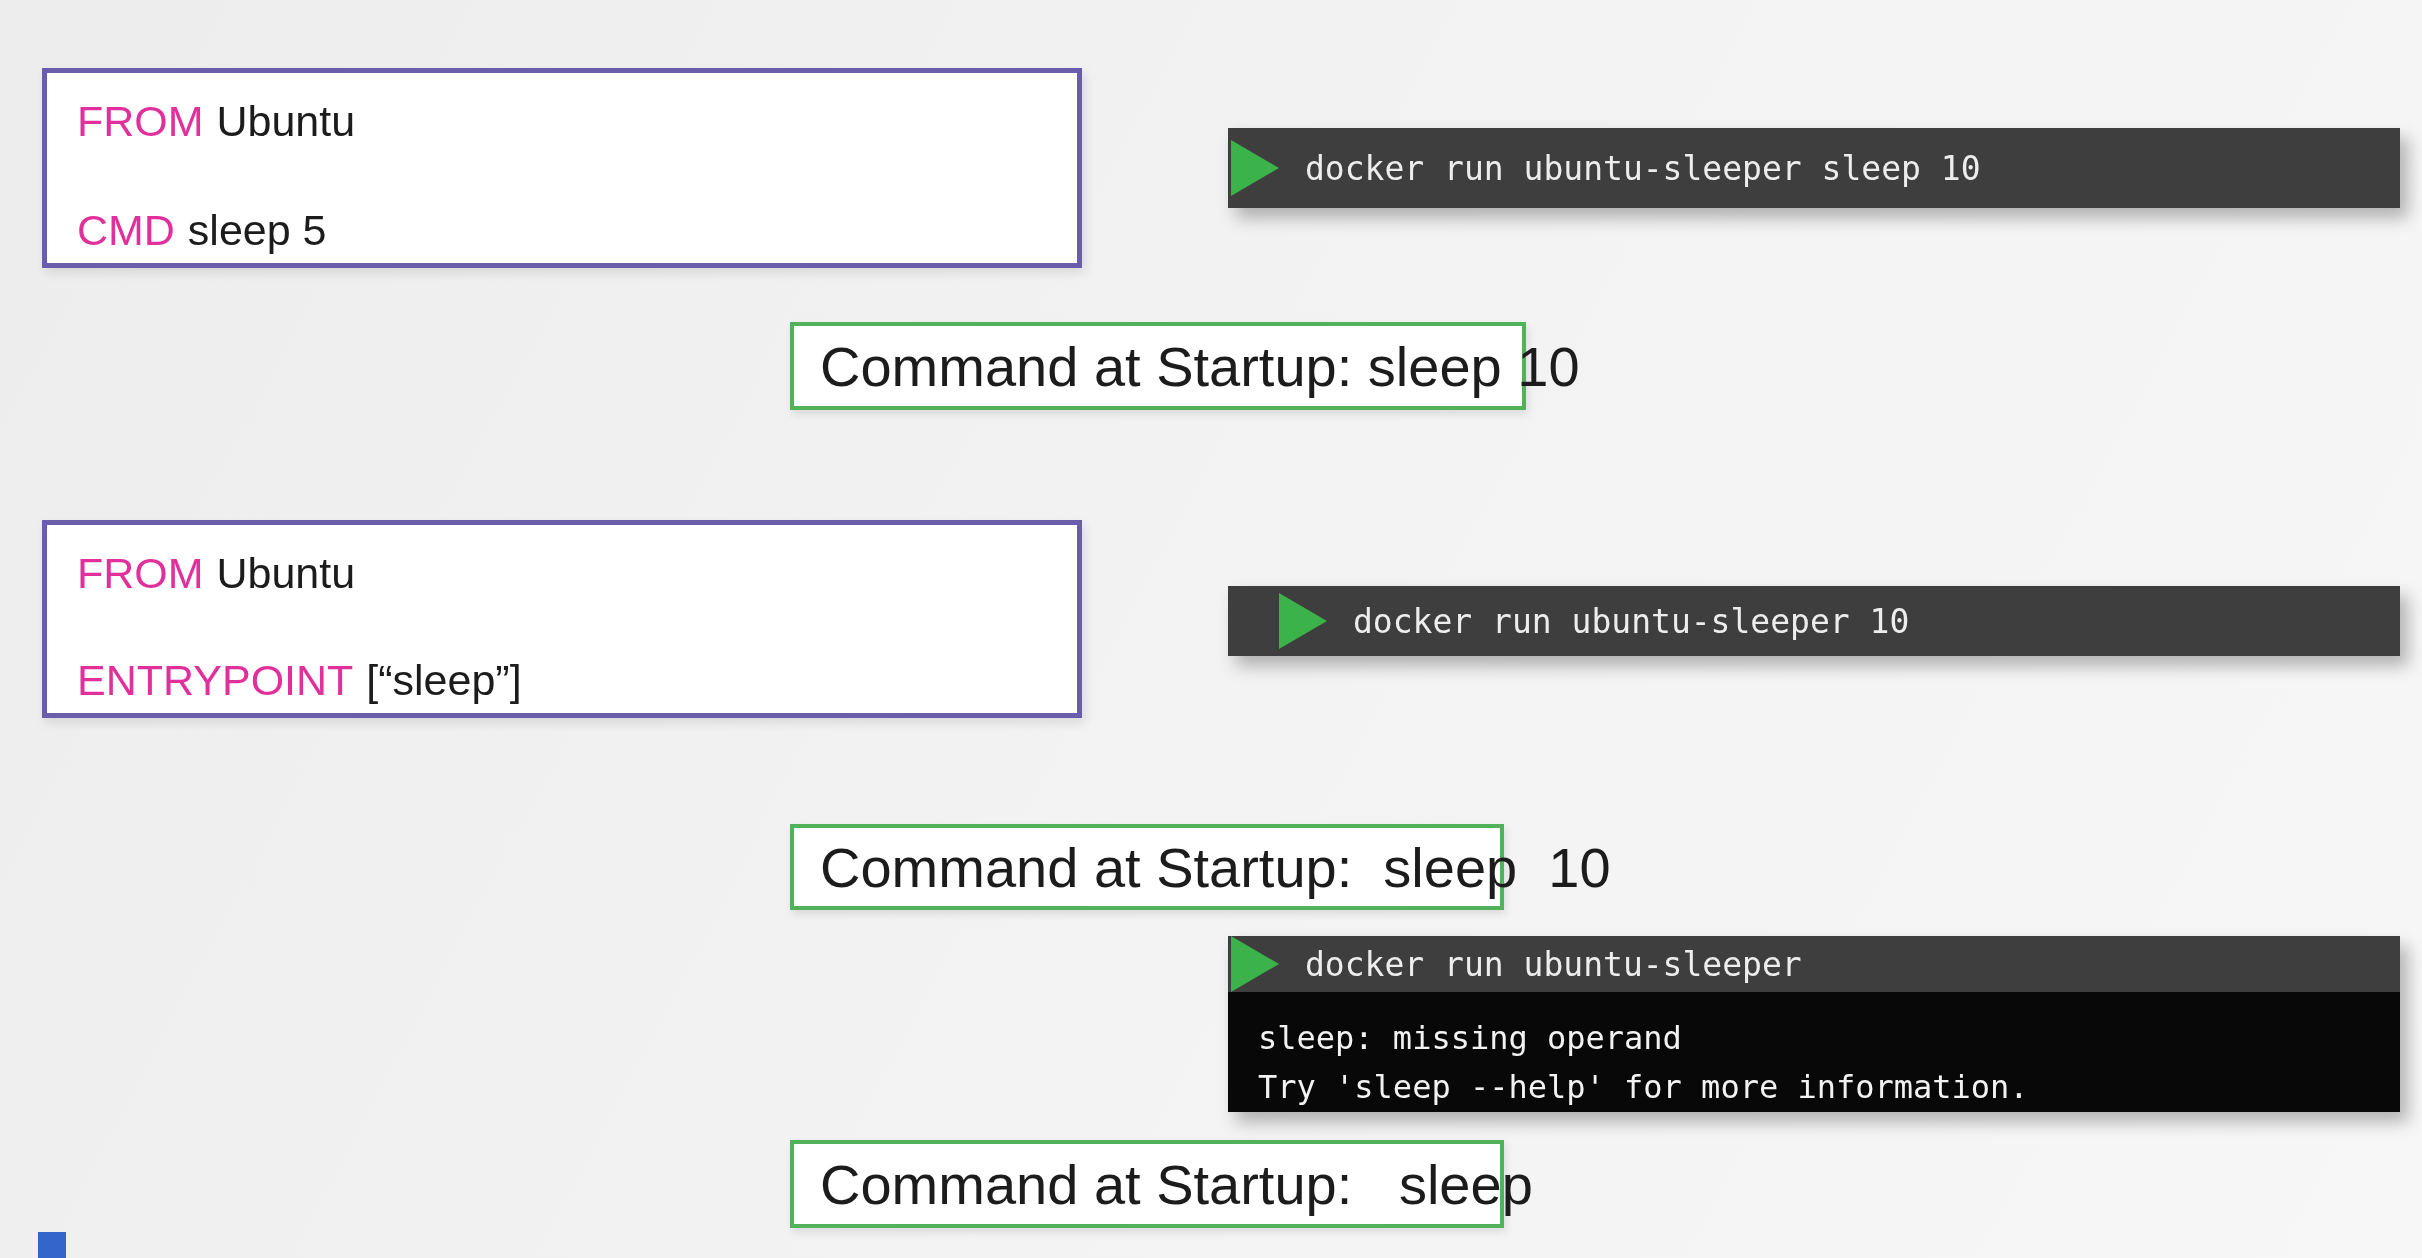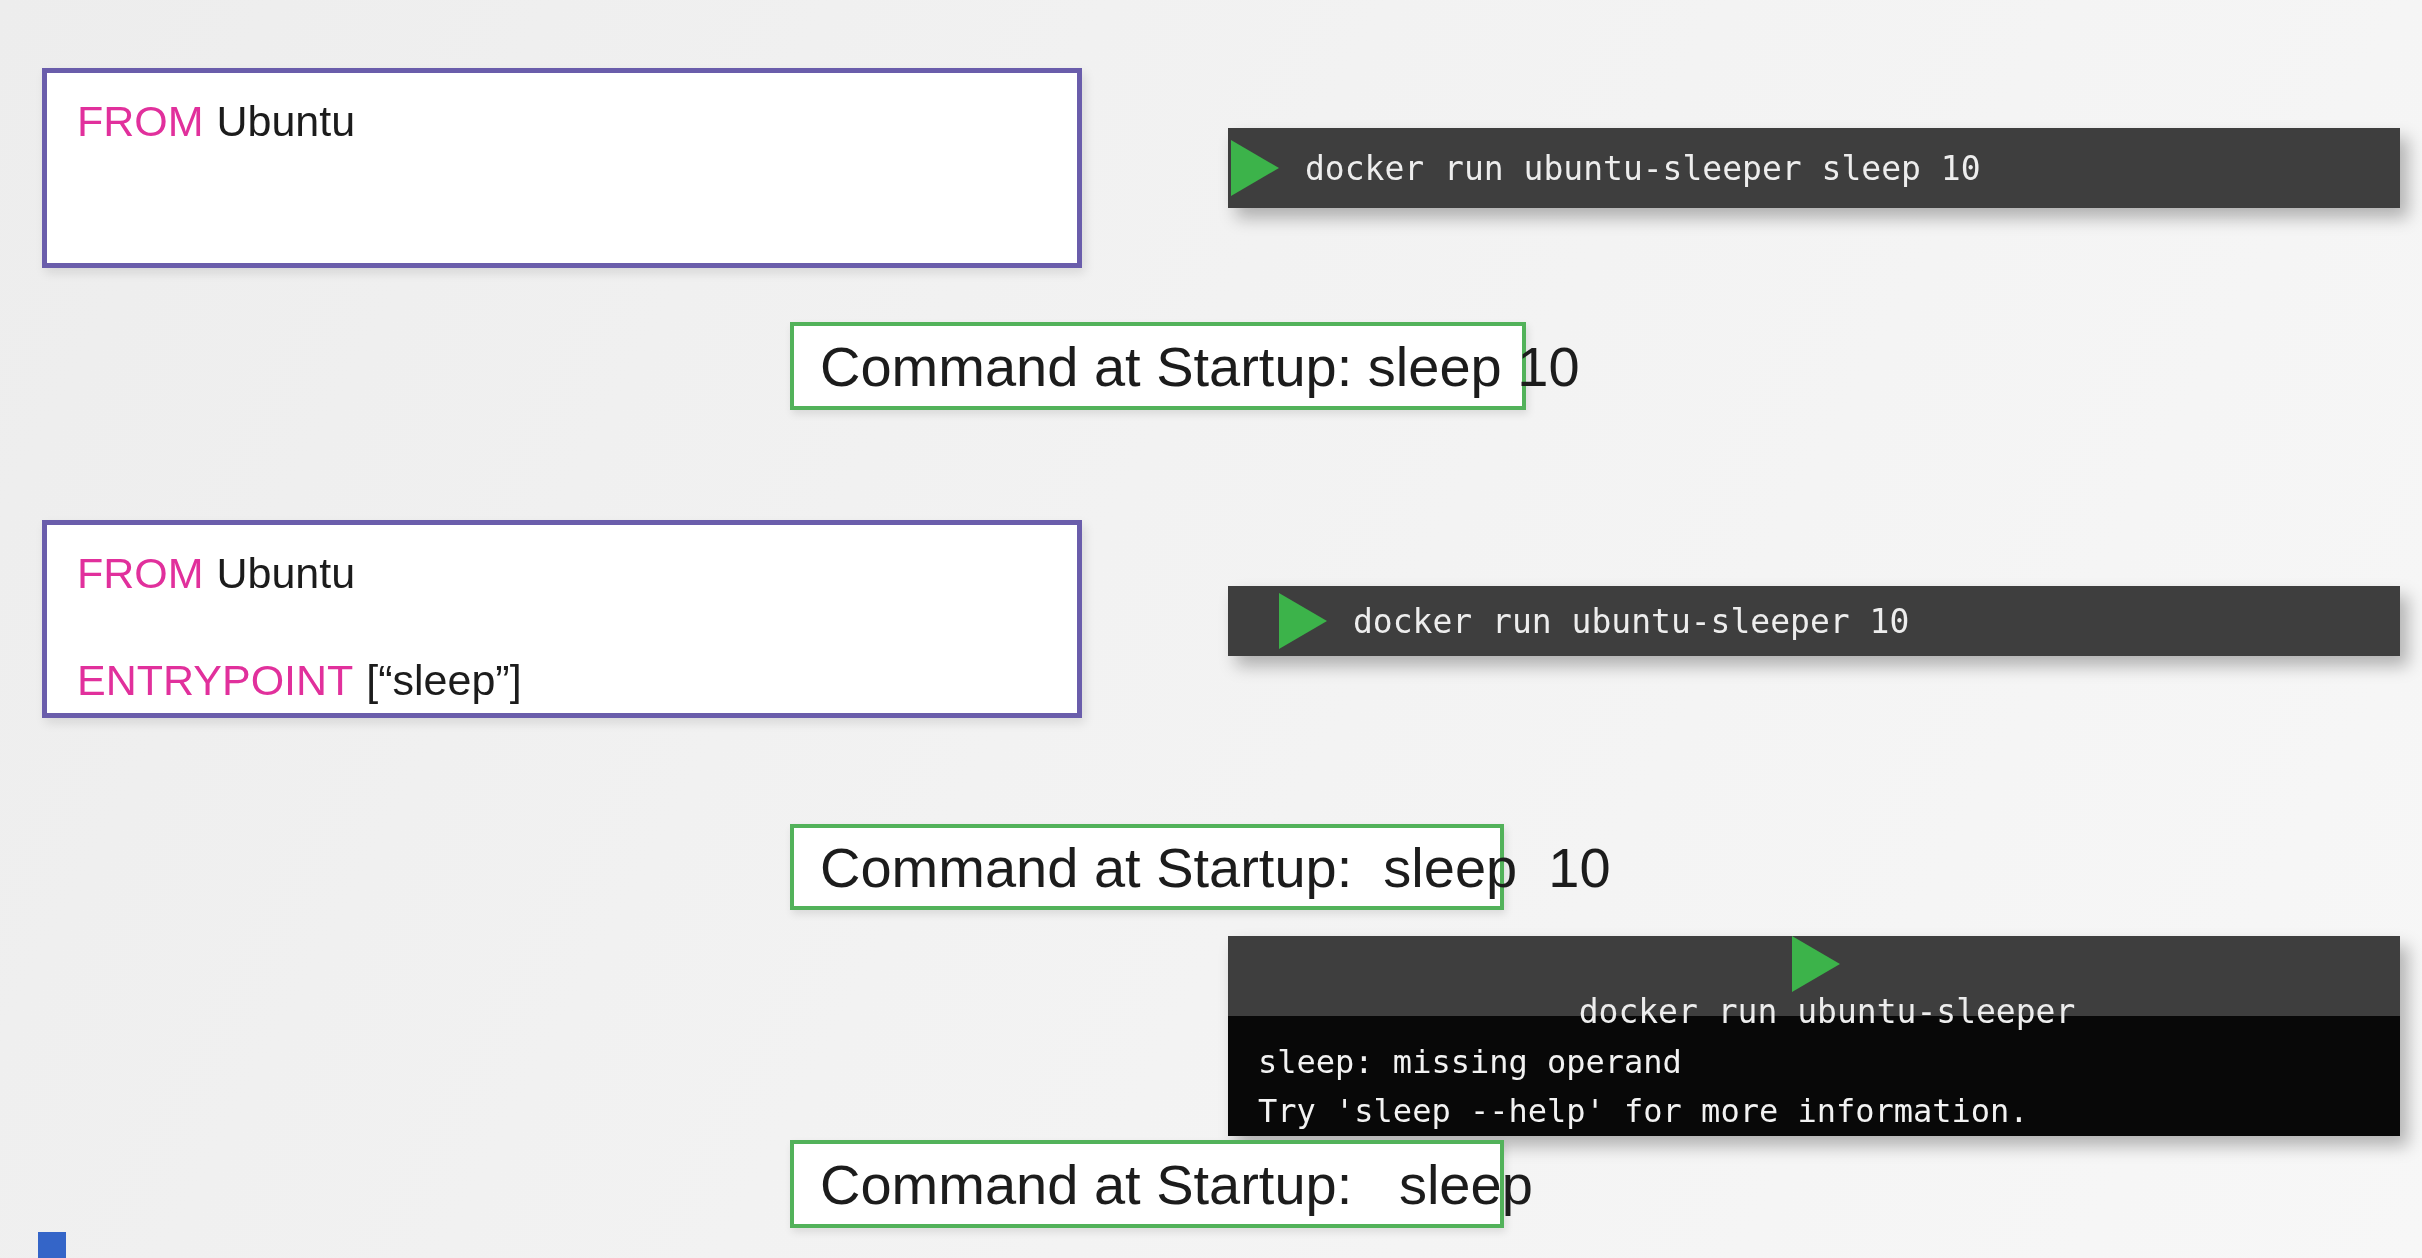--- a/index.html
+++ b/index.html
@@ -36,21 +36,21 @@
 
   
   .terminal{
     position:absolute;box-sizing:border-box;background:var(--terminal-bg);
     display:flex;align-items:center;
     box-shadow:8px 10px 16px rgba(0,0,0,0.28);
   }
   .t1{left:1228px;top:128px;width:1172px;height:80px;}
   .t2{left:1228px;top:586px;width:1172px;height:70px;padding-left:48px;}
   .terminal-block{position:absolute;left:1228px;top:936px;width:1172px;box-shadow:8px 10px 16px rgba(0,0,0,0.28);}
-  .terminal-block .terminal{position:relative;left:0;top:0;width:100%;height:80px;box-shadow:none;flex-direction:column;}
+  .terminal-block .terminal{position:relative;left:0;top:0;width:100%;height:56px;box-shadow:none;}
   .play{color:var(--play-green);display:flex;align-items:center;margin-left:3px;flex:0 0 auto;}
   .play svg{display:block;}
   .cmd{
     font-family:"DejaVu Sans Mono",monospace;font-size:33px;color:var(--terminal-text);
     margin-left:26px;white-space:pre;
   }
   .terminal-output{
     box-sizing:border-box;width:100%;height:120px;background:var(--terminal-output-bg);
     padding:22px 0 0 30px;
   }
@@ -76,20 +76,21 @@
     background:var(--corner-blue);
   }
 </style>
 </head>
 <body>
 
 <div class="slide">
 
   <div class="dockerfile df1">
     <div class="line"><span class="kw">FROM</span><span class="code">Ubuntu</span></div>
+    <div class="line"><span class="kw">CMD</span><span class="code">sleep 5</span></div>
   </div>
 
   <div class="terminal t1">
     <span class="play">
       <svg width="48" height="56" viewBox="0 0 48 56">
           <polygon points="0,0 48,28 0,56" fill="currentColor"></polygon>
         </svg>
     </span>
     <span class="cmd">docker run ubuntu-sleeper sleep 10</span>
   </div>

